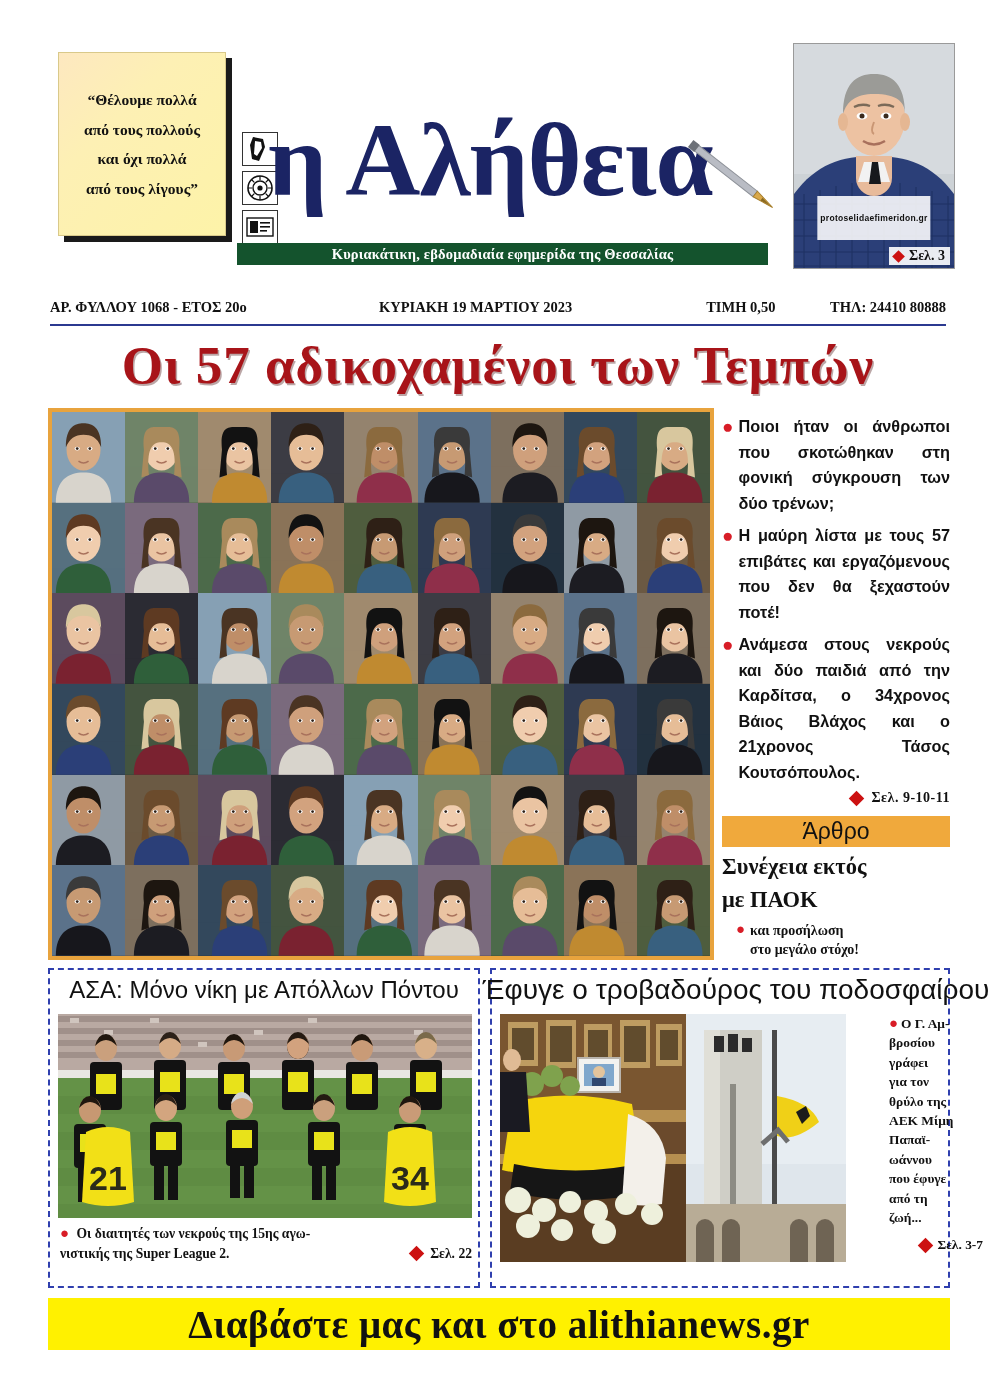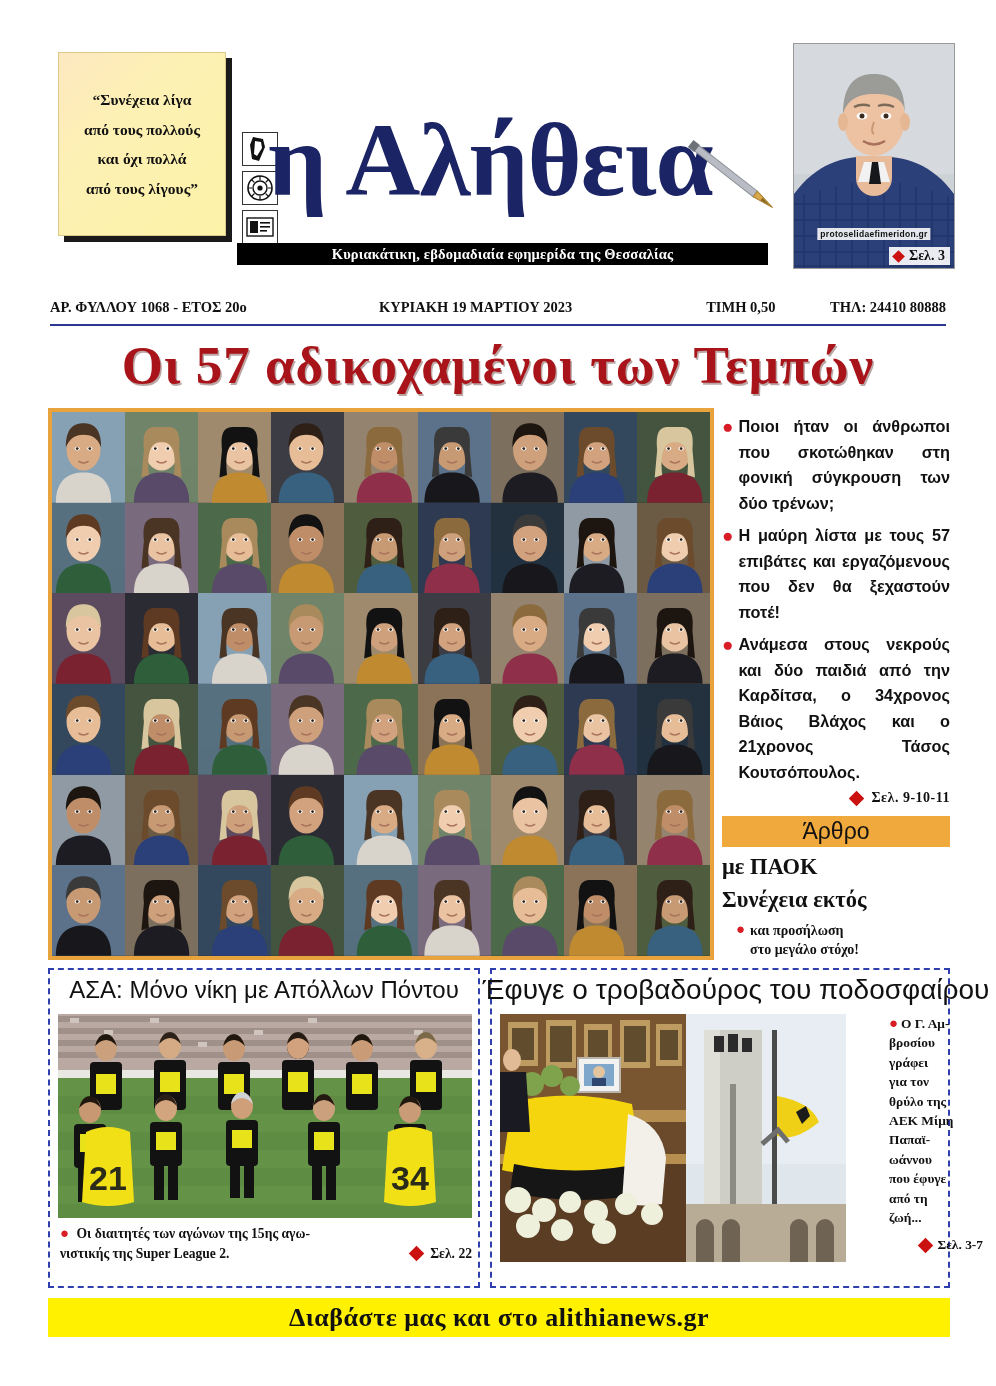--- a/index.html
+++ b/index.html
@@ -20,30 +20,30 @@
     display:flex;flex-direction:column;justify-content:space-between;align-items:center;}
   .logo-chip{width:34px;height:32px;border:1px solid #333;background:#fff;
     display:flex;align-items:center;justify-content:center;font-size:7px;color:#222;overflow:hidden;}
   .logo-chip svg{display:block;}
 
   .title-wrap{position:absolute;left:268px;top:100px;width:500px;height:150px;}
   .paper-title{font-family:"Liberation Serif",serif;font-size:104px;line-height:120px;
     font-weight:700;color:#1b2464;letter-spacing:-1px;white-space:nowrap;}
   .pen{position:absolute;right:-18px;top:18px;width:120px;height:110px;pointer-events:none;}
 
-  .tagline{position:absolute;left:237px;top:243px;width:531px;height:22px;background:#000000;
+  .tagline{position:absolute;left:237px;top:243px;width:531px;height:22px;background:#14532d;
     color:#fff;font-family:"Liberation Serif",serif;font-weight:700;font-size:14.5px;
     display:flex;align-items:center;justify-content:center;letter-spacing:.2px;}
 
   .portrait{position:absolute;left:793px;top:43px;width:160px;height:224px;
     border:1px solid #9a9a9a;overflow:hidden;background:#cfd3d6;}
   .portrait .ph-svg{position:absolute;inset:0;}
   .watermark{position:absolute;left:50%;transform:translateX(-50%);bottom:28px;
     background:rgba(255,255,255,.88);color:#111;font-family:"Liberation Sans",sans-serif;
-    font-weight:700;font-size:8.5px;letter-spacing:.3px;padding:1px 3px;white-space:nowrap;}
+    font-weight:700;font-size:8.5px;letter-spacing:.3px;padding:17px 3px;white-space:nowrap;}
   .portrait-ref{position:absolute;right:4px;bottom:3px;background:rgba(255,255,255,.9);
     display:flex;align-items:center;gap:6px;padding:1px 5px;}
   .portrait-ref .pg{font-family:"Liberation Serif",serif;font-weight:700;font-size:14px;color:#111;}
 
   .diamond{display:inline-block;width:11px;height:11px;background:#cc1111;
     transform:rotate(45deg);flex:0 0 auto;}
   .diamond.sm{width:9px;height:9px;}
 
   
   .infobar{position:absolute;left:50px;top:293px;width:896px;height:28px;
@@ -102,34 +102,34 @@
   .cap-left .bdot{color:#d81d27;font-size:15px;margin-right:4px;}
 
   .photo-right{position:absolute;left:8px;top:44px;width:346px;height:248px;overflow:hidden;background:#d8d4cc;}
   .col-right{position:absolute;left:360px;top:44px;width:94px;
     font-family:"Liberation Serif",serif;font-weight:700;font-size:13.4px;line-height:19.4px;color:#111;margin-left:37px;}
   .col-right .first{display:block;}
   .col-right .bdot{color:#d81d27;font-size:15px;margin-right:3px;}
   .col-right .rref{display:flex;align-items:center;justify-content:flex-end;gap:6px;margin-top:8px;}
 
   
-  .banner{position:absolute;left:48px;top:1298px;width:902px;height:39px;background:#fff100;
+  .banner{position:absolute;left:48px;top:1298px;width:902px;height:52px;background:#fff100;
     display:flex;align-items:center;justify-content:center;
-    font-family:"Liberation Serif",serif;font-weight:700;font-size:26px;color:#111;
+    font-family:"Liberation Serif",serif;font-weight:700;font-size:39px;color:#111;
     letter-spacing:.5px;white-space:nowrap;}
 </style>
 </head>
 <body>
 
 <div class="page">
 
   <div class="masthead">
 
     <div class="quote-box">
-      <div class="quote-line">“Συνέχεια λίγα</div>
+      <div class="quote-line">“Θέλουμε πολλά</div>
       <div class="quote-line">από τους πολλούς</div>
       <div class="quote-line">και όχι πολλά</div>
       <div class="quote-line">από τους λίγους”</div>
     </div>
 
     <div class="logos">
       <div class="logo-chip">
         <svg viewBox="0 0 34 32">
             <path d="M10 4 L20 6 L22 14 L16 28 L9 26 L7 12 Z" fill="#111"></path>
             <path d="M12 8 L18 9 L19 15 L14 23 L11 21 Z" fill="#fff"></path>
@@ -992,22 +992,22 @@
       <span class="bdot">●</span>
       <span class="btxt">Ανάμεσα στους νεκρούς και δύο παιδιά από την Καρδίτσα, ο 34χρονος Βάιος Βλάχος και ο 21χρονος Τάσος Κουτσόπουλος.</span>
     </div>
 
     <div class="ref">
       <span class="diamond"></span>
       <span class="pg">Σελ.  9-10-11</span>
     </div>
 
     <div class="arthro-head">Άρθρο</div>
+    <div class="arthro-title">Συνέχεια εκτός</div>
     <div class="arthro-title">με ΠΑΟΚ</div>
-    <div class="arthro-title">Συνέχεια εκτός</div>
 
     <div class="arthro-sub">
       <span class="bdot">●</span>
       <span>
         <span>και προσήλωση</span><br>
         <span>στο μεγάλο στόχο!</span>
       </span>
     </div>
 
     <div class="arthro-ref">
@@ -1136,21 +1136,21 @@
           <path d="M28 118 q22 -10 44 0 l4 70 q-26 8 -52 0 z" fill="#f2e017"></path>
           <text x="50" y="176" font-family="Liberation Sans, sans-serif" font-size="34" font-weight="700" fill="#2b2b1a" text-anchor="middle">21</text>
           <path d="M330 118 q22 -10 44 0 l4 70 q-26 8 -52 0 z" fill="#f2e017"></path>
           <text x="352" y="176" font-family="Liberation Sans, sans-serif" font-size="34" font-weight="700" fill="#2b2b1a" text-anchor="middle">34</text>
         </g>
       </svg>
     </div>
     <div class="cap-left">
       <div>
         <span class="bdot">●</span>
-        <span>Οι διαιτητές  των αγώνων της 15ης αγω-</span>
+        <span>Οι διαιτητές  των νεκρούς της 15ης αγω-</span>
       </div>
       <div class="row2">
         <span>νιστικής της Super League 2.</span>
         <span style="display:flex;align-items:center;gap:8px;">
           <span class="diamond"></span>
           <span>Σελ. 22</span>
         </span>
       </div>
     </div>
   </div>

